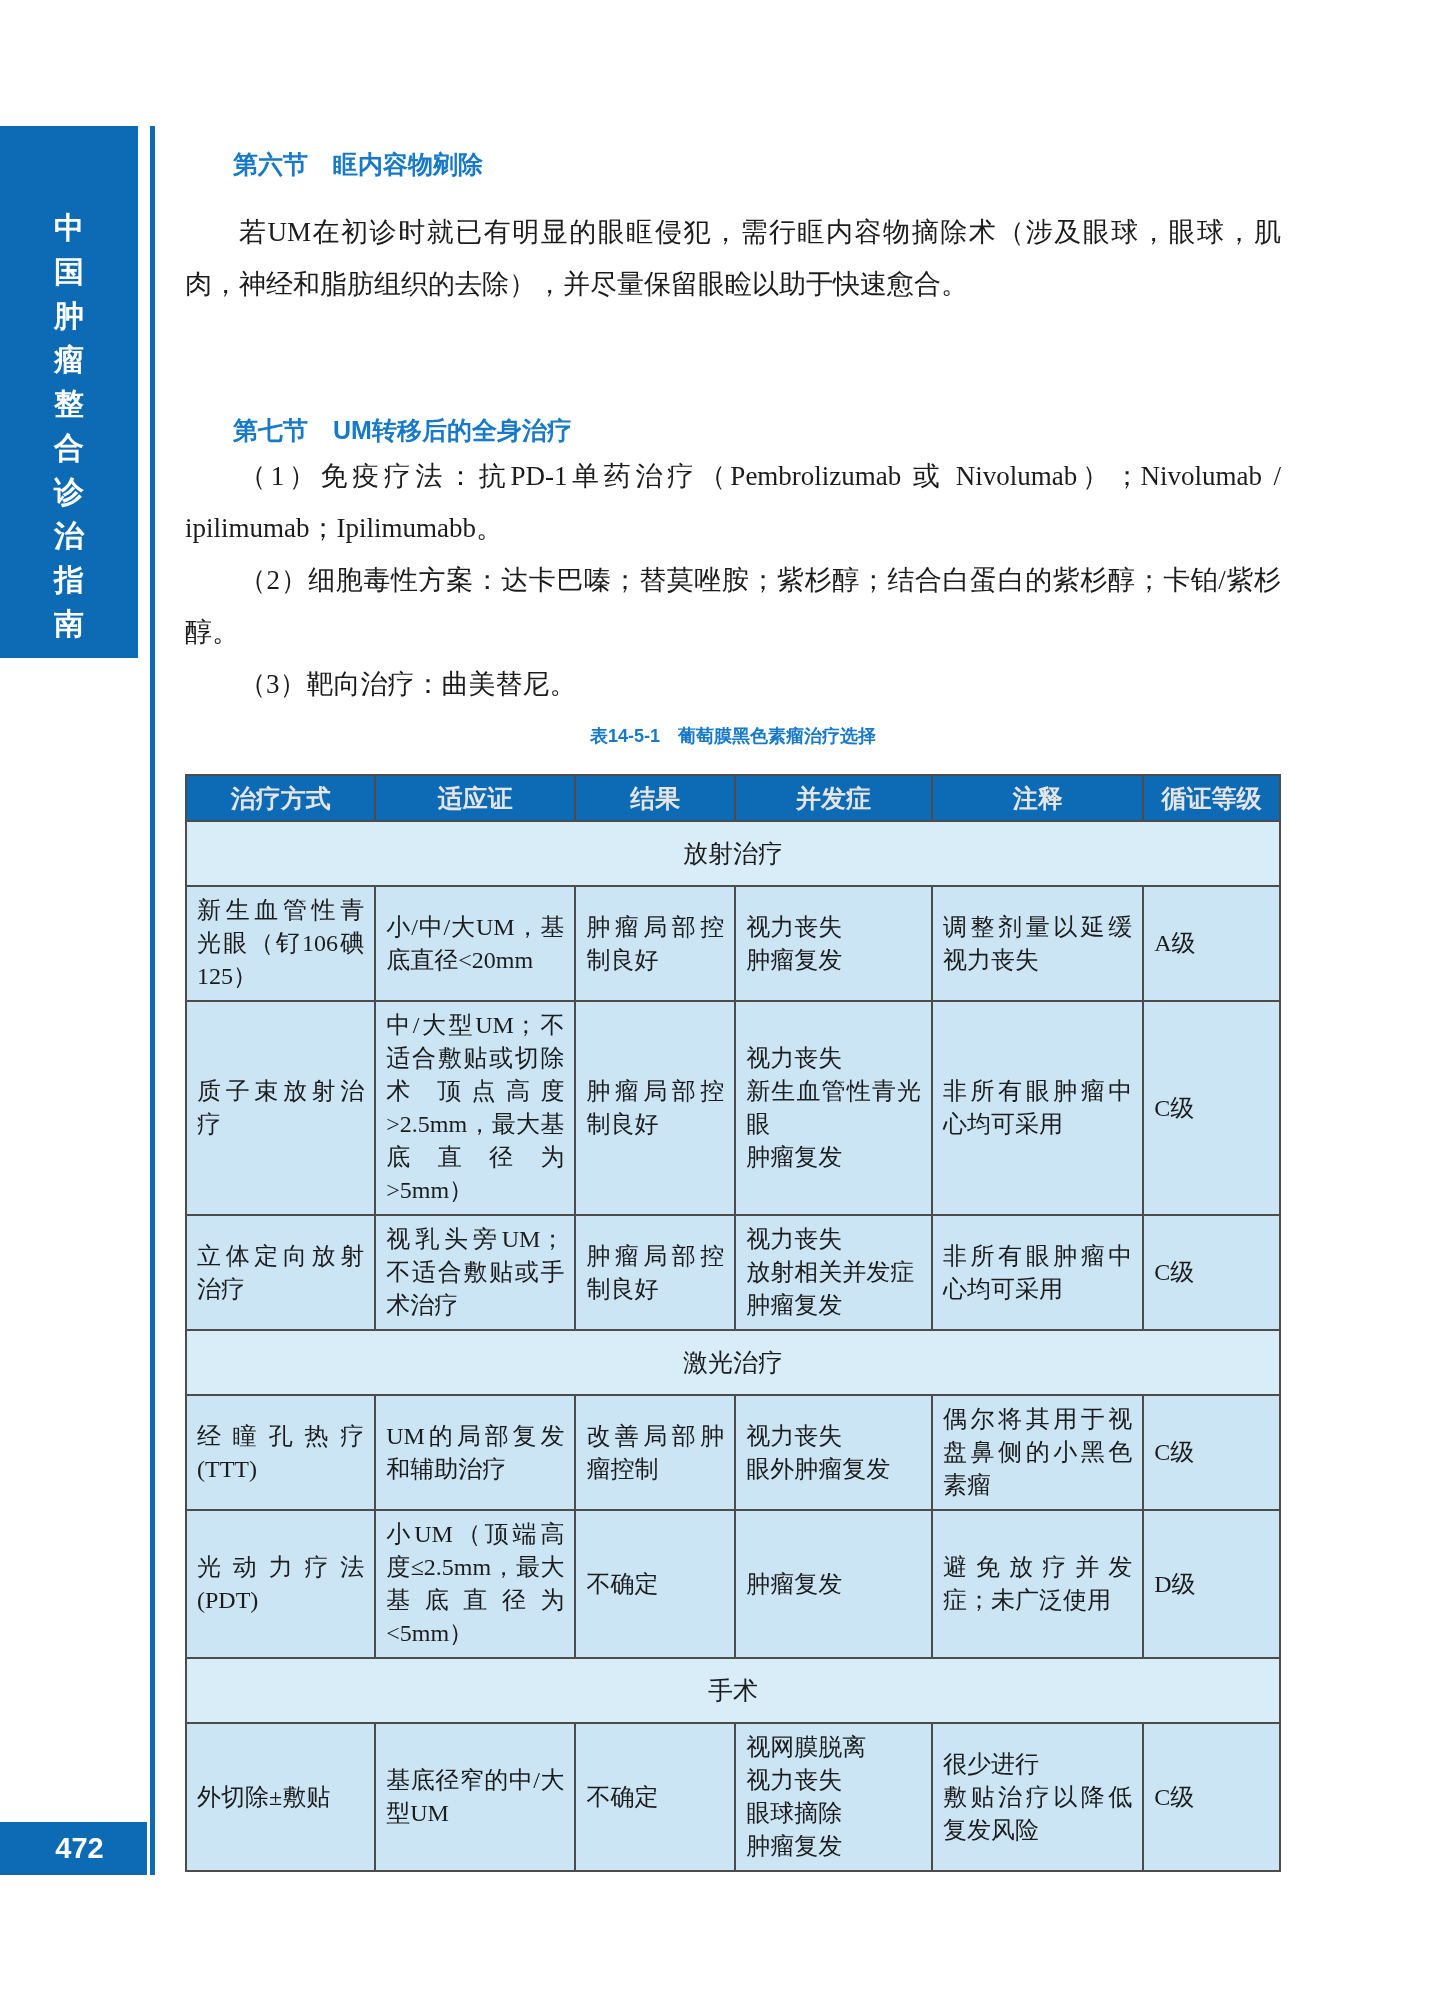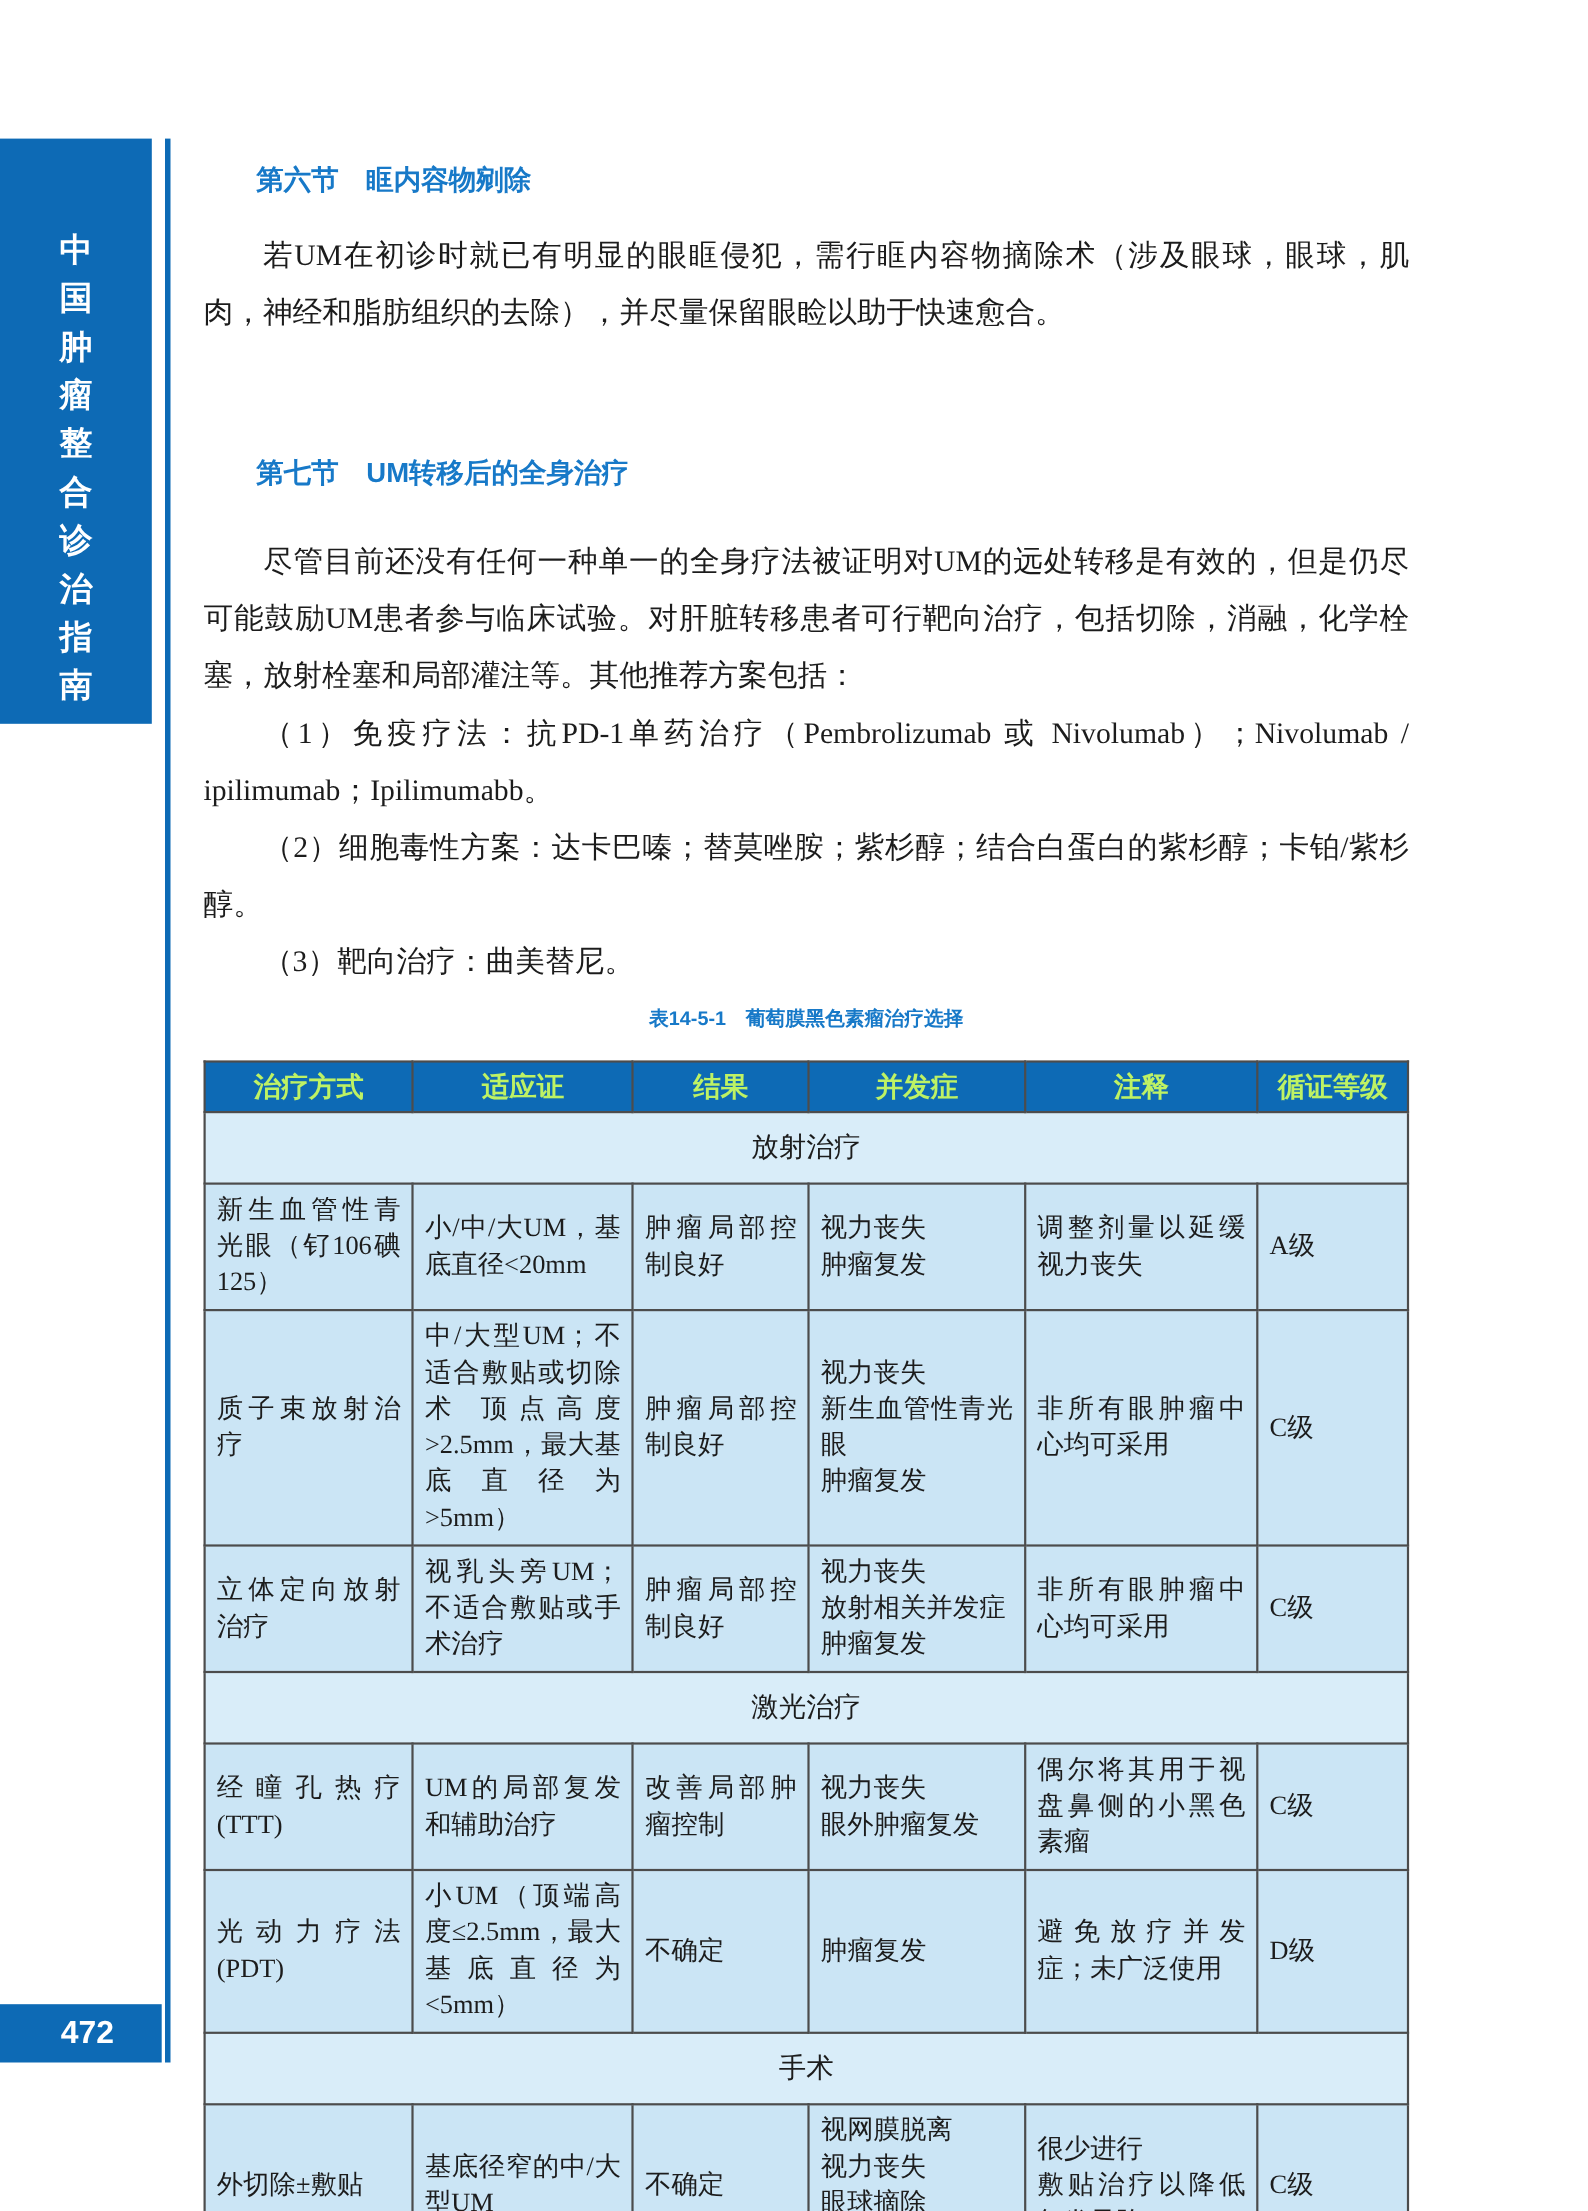--- a/index.html
+++ b/index.html
@@ -60,21 +60,21 @@
     margin:0;text-align:center;
     color:var(--heading-blue);
     font-family:"Liberation Sans","DejaVu Sans",sans-serif;
     font-size:18px;font-weight:700;line-height:52px;
   }
   
   table.tx{
     width:100%;margin-top:12px;border-collapse:collapse;table-layout:fixed;
   }
   table.tx th{
-    background:var(--brand-blue);color:#bef264;
+    background:var(--brand-blue);color:#e5e5e5;
     font-family:"Liberation Sans","DejaVu Sans",sans-serif;
     font-size:25px;font-weight:700;line-height:30px;
     padding:7px 4px;border:2px solid var(--border-gray);text-align:center;
   }
   table.tx td{
     background:var(--cell-bg);border:2px solid var(--border-gray);
     font-size:24px;line-height:33px;padding:7px 10px;
     vertical-align:middle;white-space:pre-line;
     text-align:justify;text-justify:inter-ideograph;
   }
@@ -106,21 +106,20 @@
     <span>472</span>
   </div>
   <div class="side-rule"></div>
 </aside>
 
 <main class="content">
   <h1 class="sec first">第六节　眶内容物剜除</h1>
   <p class="body after-h1">若UM在初诊时就已有明显的眼眶侵犯，需行眶内容物摘除术（涉及眼球，眼球，肌肉，神经和脂肪组织的去除），并尽量保留眼睑以助于快速愈合。</p>
 
   <h1 class="sec second">第七节　UM转移后的全身治疗</h1>
-  <p class="body after-h2">尽管目前还没有任何一种单一的全身疗法被证明对UM的远处转移是有效的，但是仍尽可能鼓励UM患者参与临床试验。对肝脏转移患者可行靶向治疗，包括切除，消融，化学栓塞，放射栓塞和局部灌注等。其他推荐方案包括：</p>
   <p class="body">（1）免疫疗法：抗PD-1单药治疗（Pembrolizumab 或 Nivolumab）；Nivolumab / ipilimumab；Ipilimumabb。</p>
   <p class="body">（2）细胞毒性方案：达卡巴嗪；替莫唑胺；紫杉醇；结合白蛋白的紫杉醇；卡铂/紫杉醇。</p>
   <p class="body">（3）靶向治疗：曲美替尼。</p>
 
   <div class="table-title">表14-5-1　葡萄膜黑色素瘤治疗选择</div>
 
   <table class="tx">
     <colgroup>
       <col style="width:17.3%">
         <col style="width:18.3%">

